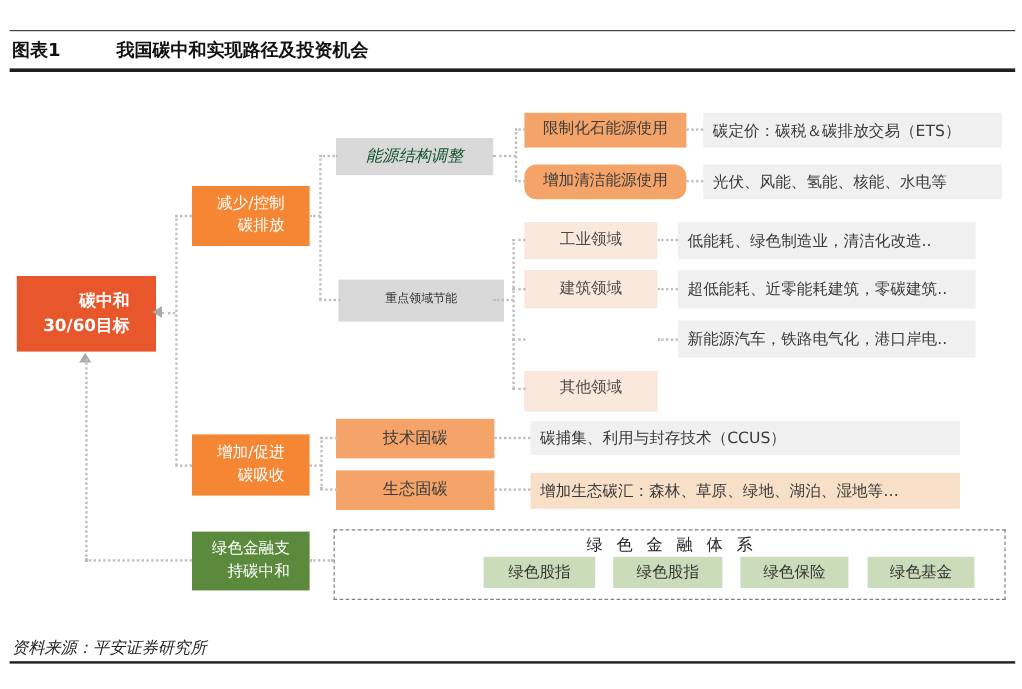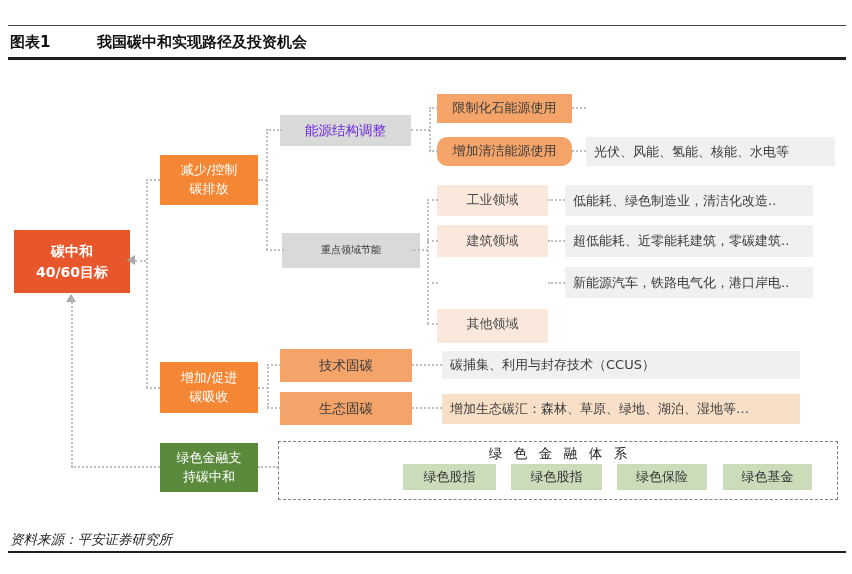--- a/index.html
+++ b/index.html
@@ -8,30 +8,30 @@
 
   .rule { position:absolute; background:#2b2b2b; }
   #rule-top    { left:8px; top:25px; width:838px; height:1px; background:#444; }
   #rule-title  { left:8px; top:57px; width:838px; height:3px; background:#1f1f1f; }
   #rule-bottom { left:8px; top:551px; width:838px; height:2px; background:#1f1f1f; }
 
   .fig-label { position:absolute; left:10px; top:33px; font-size:15px; font-weight:bold; color:#111; }
   .fig-title { position:absolute; left:97px; top:33px; font-size:15px; font-weight:bold; color:#111; }
 
   .node { position:absolute; display:flex; align-items:center; justify-content:center;
-          text-align:center; white-space:pre-line; line-height:1.45; }
+          text-align:right; white-space:pre-line; line-height:1.45; }
   .desc { position:absolute; display:flex; align-items:center; justify-content:flex-start;
           padding:0 8px; font-size:13px; color:#3a3a3a; background:var(--desc-gray); }
 
   .n-root     { left:14px;  top:230px; width:116px; height:63px; background:var(--primary-orange); color:#fff; font-size:14px; font-weight:bold; }
   .n-reduce   { left:160px; top:155px; width:98px;  height:50px; background:var(--bright-orange); color:#fff; font-size:13px; }
   .n-increase { left:160px; top:362px; width:98px;  height:51px; background:var(--bright-orange); color:#fff; font-size:13px; }
   .n-finance  { left:160px; top:443px; width:98px;  height:49px; background:var(--green-dark);   color:#fff; font-size:13px; }
 
-  .n-energy-cat { left:280px; top:115px; width:131px; height:31px; background:var(--gray-box); color:#6d28d9; font-size:13.5px; }
+  .n-energy-cat { left:280px; top:115px; width:131px; height:31px; background:var(--gray-box); color:#14532d; font-size:13.5px;font-style:italic; }
   .n-key-cat    { left:282px; top:233px; width:138px; height:35px; background:var(--gray-box); color:#333; font-size:10px; }
 
   .n-tech { left:280px; top:349px; width:132px; height:33px; background:var(--mid-orange); color:#3c3c3c; font-size:13.5px; }
   .n-eco  { left:280px; top:392px; width:132px; height:33px; background:var(--mid-orange); color:#3c3c3c; font-size:13.5px; }
 
   .n-limit { left:437px; top:94px;  width:135px; height:29px; background:var(--mid-orange); color:#3c3c3c; font-size:13px; }
   .n-clean { left:437px; top:137px; width:135px; height:29px; background:var(--mid-orange); color:#3c3c3c; font-size:13px;border-radius:10px; }
 
   .n-industry  { left:437px; top:185px; width:111px; height:31px; background:var(--pale-pink); color:#4a4a4a; font-size:13px; }
   .n-building  { left:437px; top:225px; width:111px; height:32px; background:var(--pale-pink); color:#4a4a4a; font-size:13px; }
@@ -73,31 +73,32 @@
 <body>
 
 <div id="canvas">
 
   <div id="rule-top" class="rule"></div>
   <div class="fig-label">图表1</div>
   <div class="fig-title">我国碳中和实现路径及投资机会</div>
   <div id="rule-title" class="rule"></div>
 
   <div class="node n-root">碳中和
-40/60目标</div>
+30/60目标</div>
   <div class="node n-reduce">减少/控制
 碳排放</div>
   <div class="node n-increase">增加/促进
 碳吸收</div>
   <div class="node n-finance">绿色金融支
 持碳中和</div>
 
   <div class="node n-energy-cat">能源结构调整</div>
   <div class="node n-limit">限制化石能源使用</div>
   <div class="node n-clean">增加清洁能源使用</div>
+  <div class="desc d-pricing">碳定价：碳税＆碳排放交易（ETS）</div>
   <div class="desc d-solar">光伏、风能、氢能、核能、水电等</div>
 
   <div class="node n-key-cat">重点领域节能</div>
   <div class="node n-industry">工业领域</div>
   <div class="node n-building">建筑领域</div>
   <div class="node n-transport">交通领域</div>
   <div class="node n-other">其他领域</div>
   <div class="desc d-lowe">低能耗、绿色制造业，清洁化改造..</div>
   <div class="desc d-ultra">超低能耗、近零能耗建筑，零碳建筑..</div>
   <div class="desc d-ev">新能源汽车，铁路电气化，港口岸电..</div>

